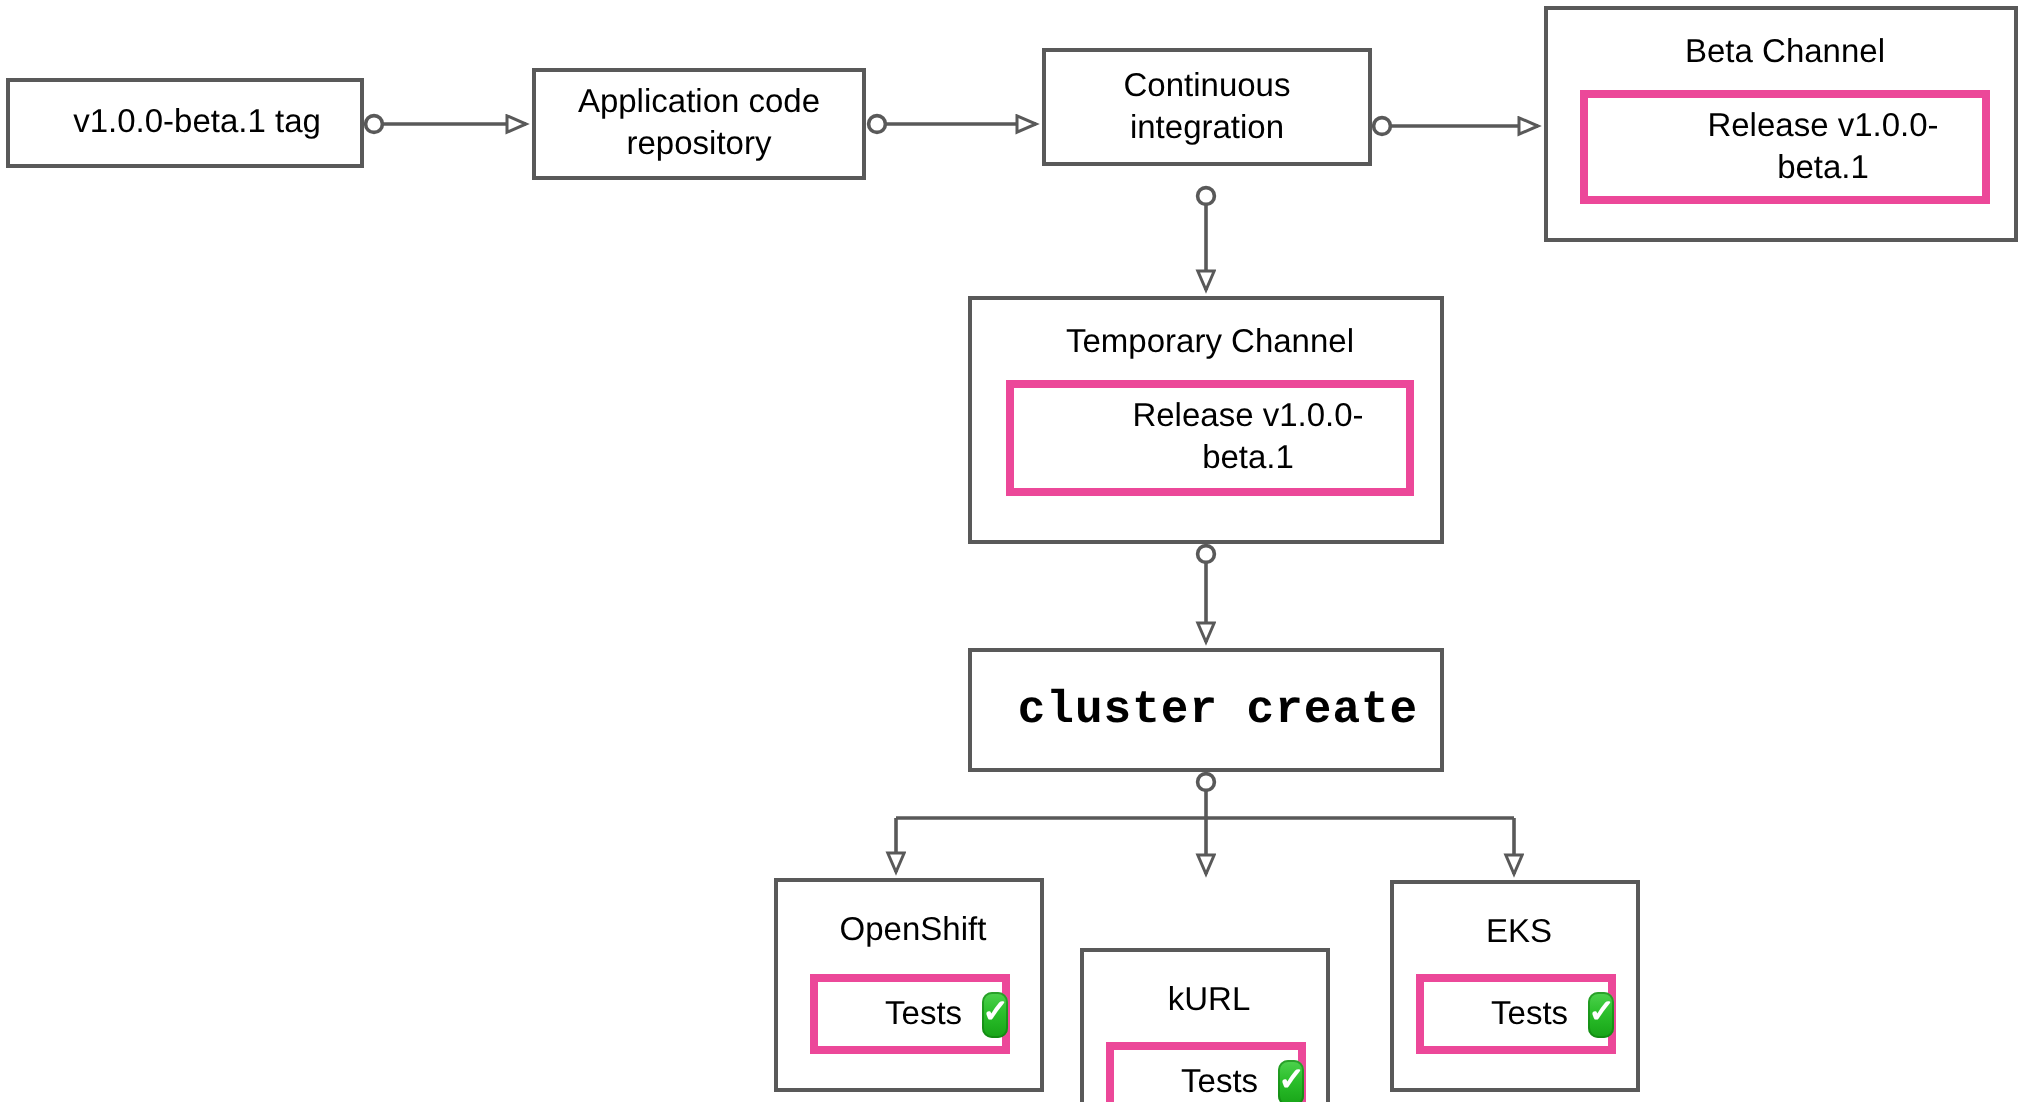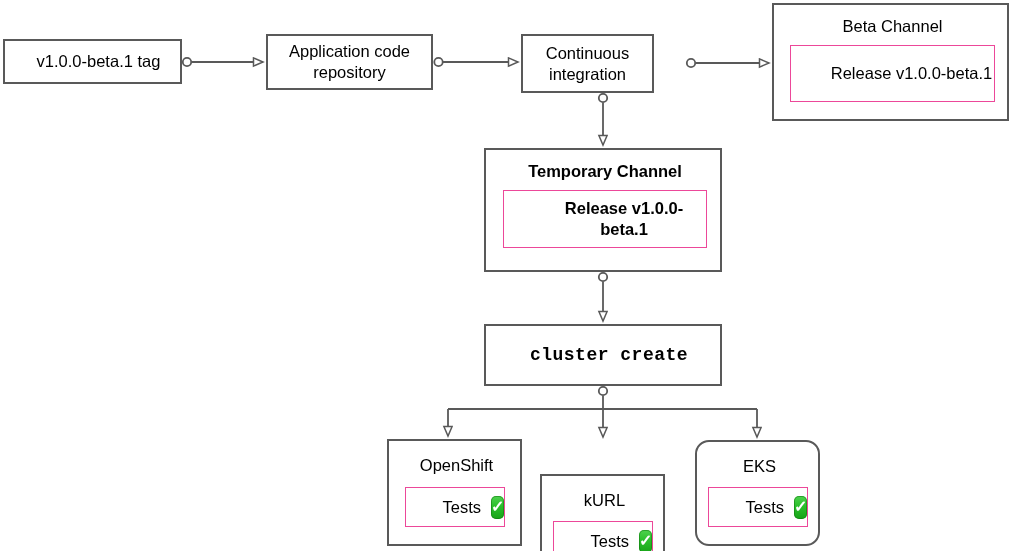--- a/index.html
+++ b/index.html
@@ -33,45 +33,45 @@
   }
   .node.simple {
     display: flex;
     align-items: center;
     justify-content: center;
     text-align: center;
     padding-left: 12px;
   }
   #node-tag   { left: 3px;   top: 39px;  width: 179px; height: 45px; }
   #node-repo  { left: 266px; top: 34px;  width: 167px; height: 56px; padding: 12px 12px; }
-  #node-ci    { left: 521px; top: 34px;  width: 133px; height: 59px; padding: 0 10px; }
+  #node-ci    { left: 521px; top: 24px;  width: 165px; height: 59px; padding: 0 10px; }
   #node-beta  { left: 772px; top: 3px;   width: 237px; height: 118px; }
-  #node-temp  { left: 484px; top: 148px; width: 238px; height: 124px; font-weight: bold; }
+  #node-temp  { left: 484px; top: 148px; width: 238px; height: 124px; }
   #node-cluster {
     left: 484px; top: 324px; width: 238px; height: 62px;
     font-family: "Liberation Mono", monospace;
     font-weight: bold;
-    font-size: 18px;
+    font-size: 23px;
     letter-spacing: 0.5px;
   }
   #node-openshift { left: 387px; top: 439px; width: 135px; height: 107px; }
   #node-kurl      { left: 540px; top: 440px; width: 125px; height: 106px; margin-top: 34px; }
-  #node-eks       { left: 695px; top: 440px; width: 125px; height: 106px; border-radius: 14px; }
+  #node-eks       { left: 695px; top: 440px; width: 125px; height: 106px; }
 
   .box-title {
     position: absolute;
     left: 4px; right: 0;
     top: 11px;
     text-align: center;
   }
   .platform .box-title { top: 14px; }
   .inner-box {
     position: absolute;
     box-sizing: border-box;
-    border: 1px solid #ec4899;
+    border: 4px solid #ec4899;
     background: #ffffff;
     display: flex;
     align-items: center;
     justify-content: center;
     text-align: center;
     padding-left: 38px;
   }
   #node-beta .inner-box { left: 16px; top: 40px; width: 205px; height: 57px; }
   #node-temp .inner-box { left: 17px; top: 40px; width: 204px; height: 58px; }
   .platform .inner-box {

